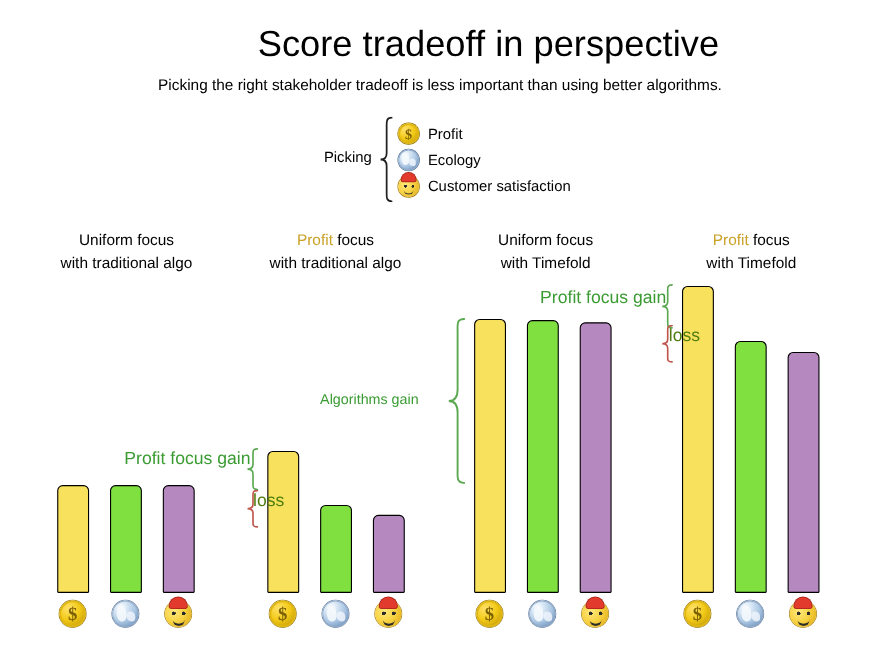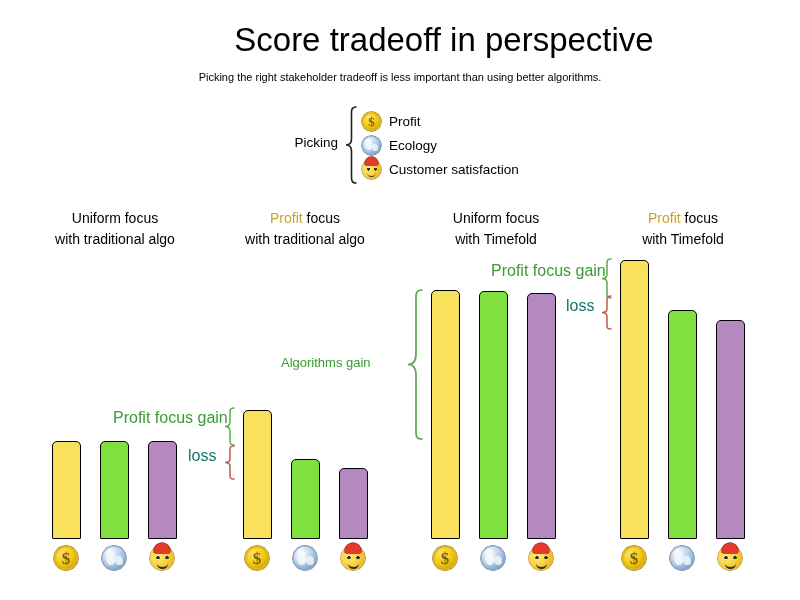--- a/index.html
+++ b/index.html
@@ -33,21 +33,21 @@
     letter-spacing: 0px;
     line-height: 40px;
     color: #000;
     margin-left: 44px;
   }
   #chart-subtitle {
     position: absolute;
     left: 0; top: 68px;
     width: 800px;
     text-align: center;
-    font-size: 11px;
+    font-size: 14px;
     line-height: 18px;
     color: #000;
   }
 
   
   #legend {
     position: absolute;
     left: 258px;
     top: 106px;
     width: 300px;
@@ -207,21 +207,21 @@
   .axis-icon .smile { left: 6.5px; top: 14.5px; width: 11px; height: 6px; border-bottom-width: 2px; }
 
   
   .annot-text {
     position: absolute;
     font-size: 16px;
     white-space: nowrap;
     line-height: 14px;
   }
   .annot-gain { color: #3a9b32; }
-  .annot-loss { color: #0f766e; }
+  .annot-loss { color: #4d7c0f; margin-left: 42px; }
   .brace-svg { position: absolute; }
 </style>
 </head>
 <body>
 
 <div id="stage">
 
   <div id="chart-title">Score tradeoff in perspective</div>
   <div id="chart-subtitle">Picking the right stakeholder tradeoff is less important than using better algorithms.</div>
 
@@ -292,21 +292,21 @@
   </svg>
 
   <div class="bar bar-profit" style="left:431px; top:290px; width:29px; height:249px;"></div>
   <div class="bar bar-ecology" style="left:479px; top:291px; width:29px; height:248px;"></div>
   <div class="bar bar-customer" style="left:527px; top:293px; width:29px; height:246px;"></div>
 
   <div class="axis-icon" style="left:433px; top:546px;"><span class="ic ic-profit"></span></div>
   <div class="axis-icon" style="left:481px; top:546px;"><span class="ic ic-ecology"></span></div>
   <div class="axis-icon" style="left:529px; top:546px;"><span class="ic ic-customer"><span class="smile"></span></span></div>
 
-  <div class="annot-text annot-gain" style="left:281px; top:356px; font-size:13px;">Algorithms gain</div>
+  <div class="annot-text annot-gain" style="left:291px; top:356px; font-size:13px;">Algorithms gain</div>
   <svg class="brace-svg" style="left:405px; top:288px;" width="20" height="155" viewBox="0 0 20 155">
     <path d="M17 2 C10 2 11 7 11 14 L11 66 C11 73 8.5 76.5 3 76.5 C8.5 76.5 11 80 11 87 L11 139 C11 146 10 151 17 151" fill="none" stroke="#5aa84f" stroke-width="1.7" stroke-linecap="round"></path>
   </svg>
 
   <div class="bar bar-profit" style="left:620px; top:260px; width:29px; height:279px;"></div>
   <div class="bar bar-ecology" style="left:668px; top:310px; width:29px; height:229px;"></div>
   <div class="bar bar-customer" style="left:716px; top:320px; width:29px; height:219px;"></div>
 
   <div class="axis-icon" style="left:622px; top:546px;"><span class="ic ic-profit"></span></div>
   <div class="axis-icon" style="left:670px; top:546px;"><span class="ic ic-ecology"></span></div>

